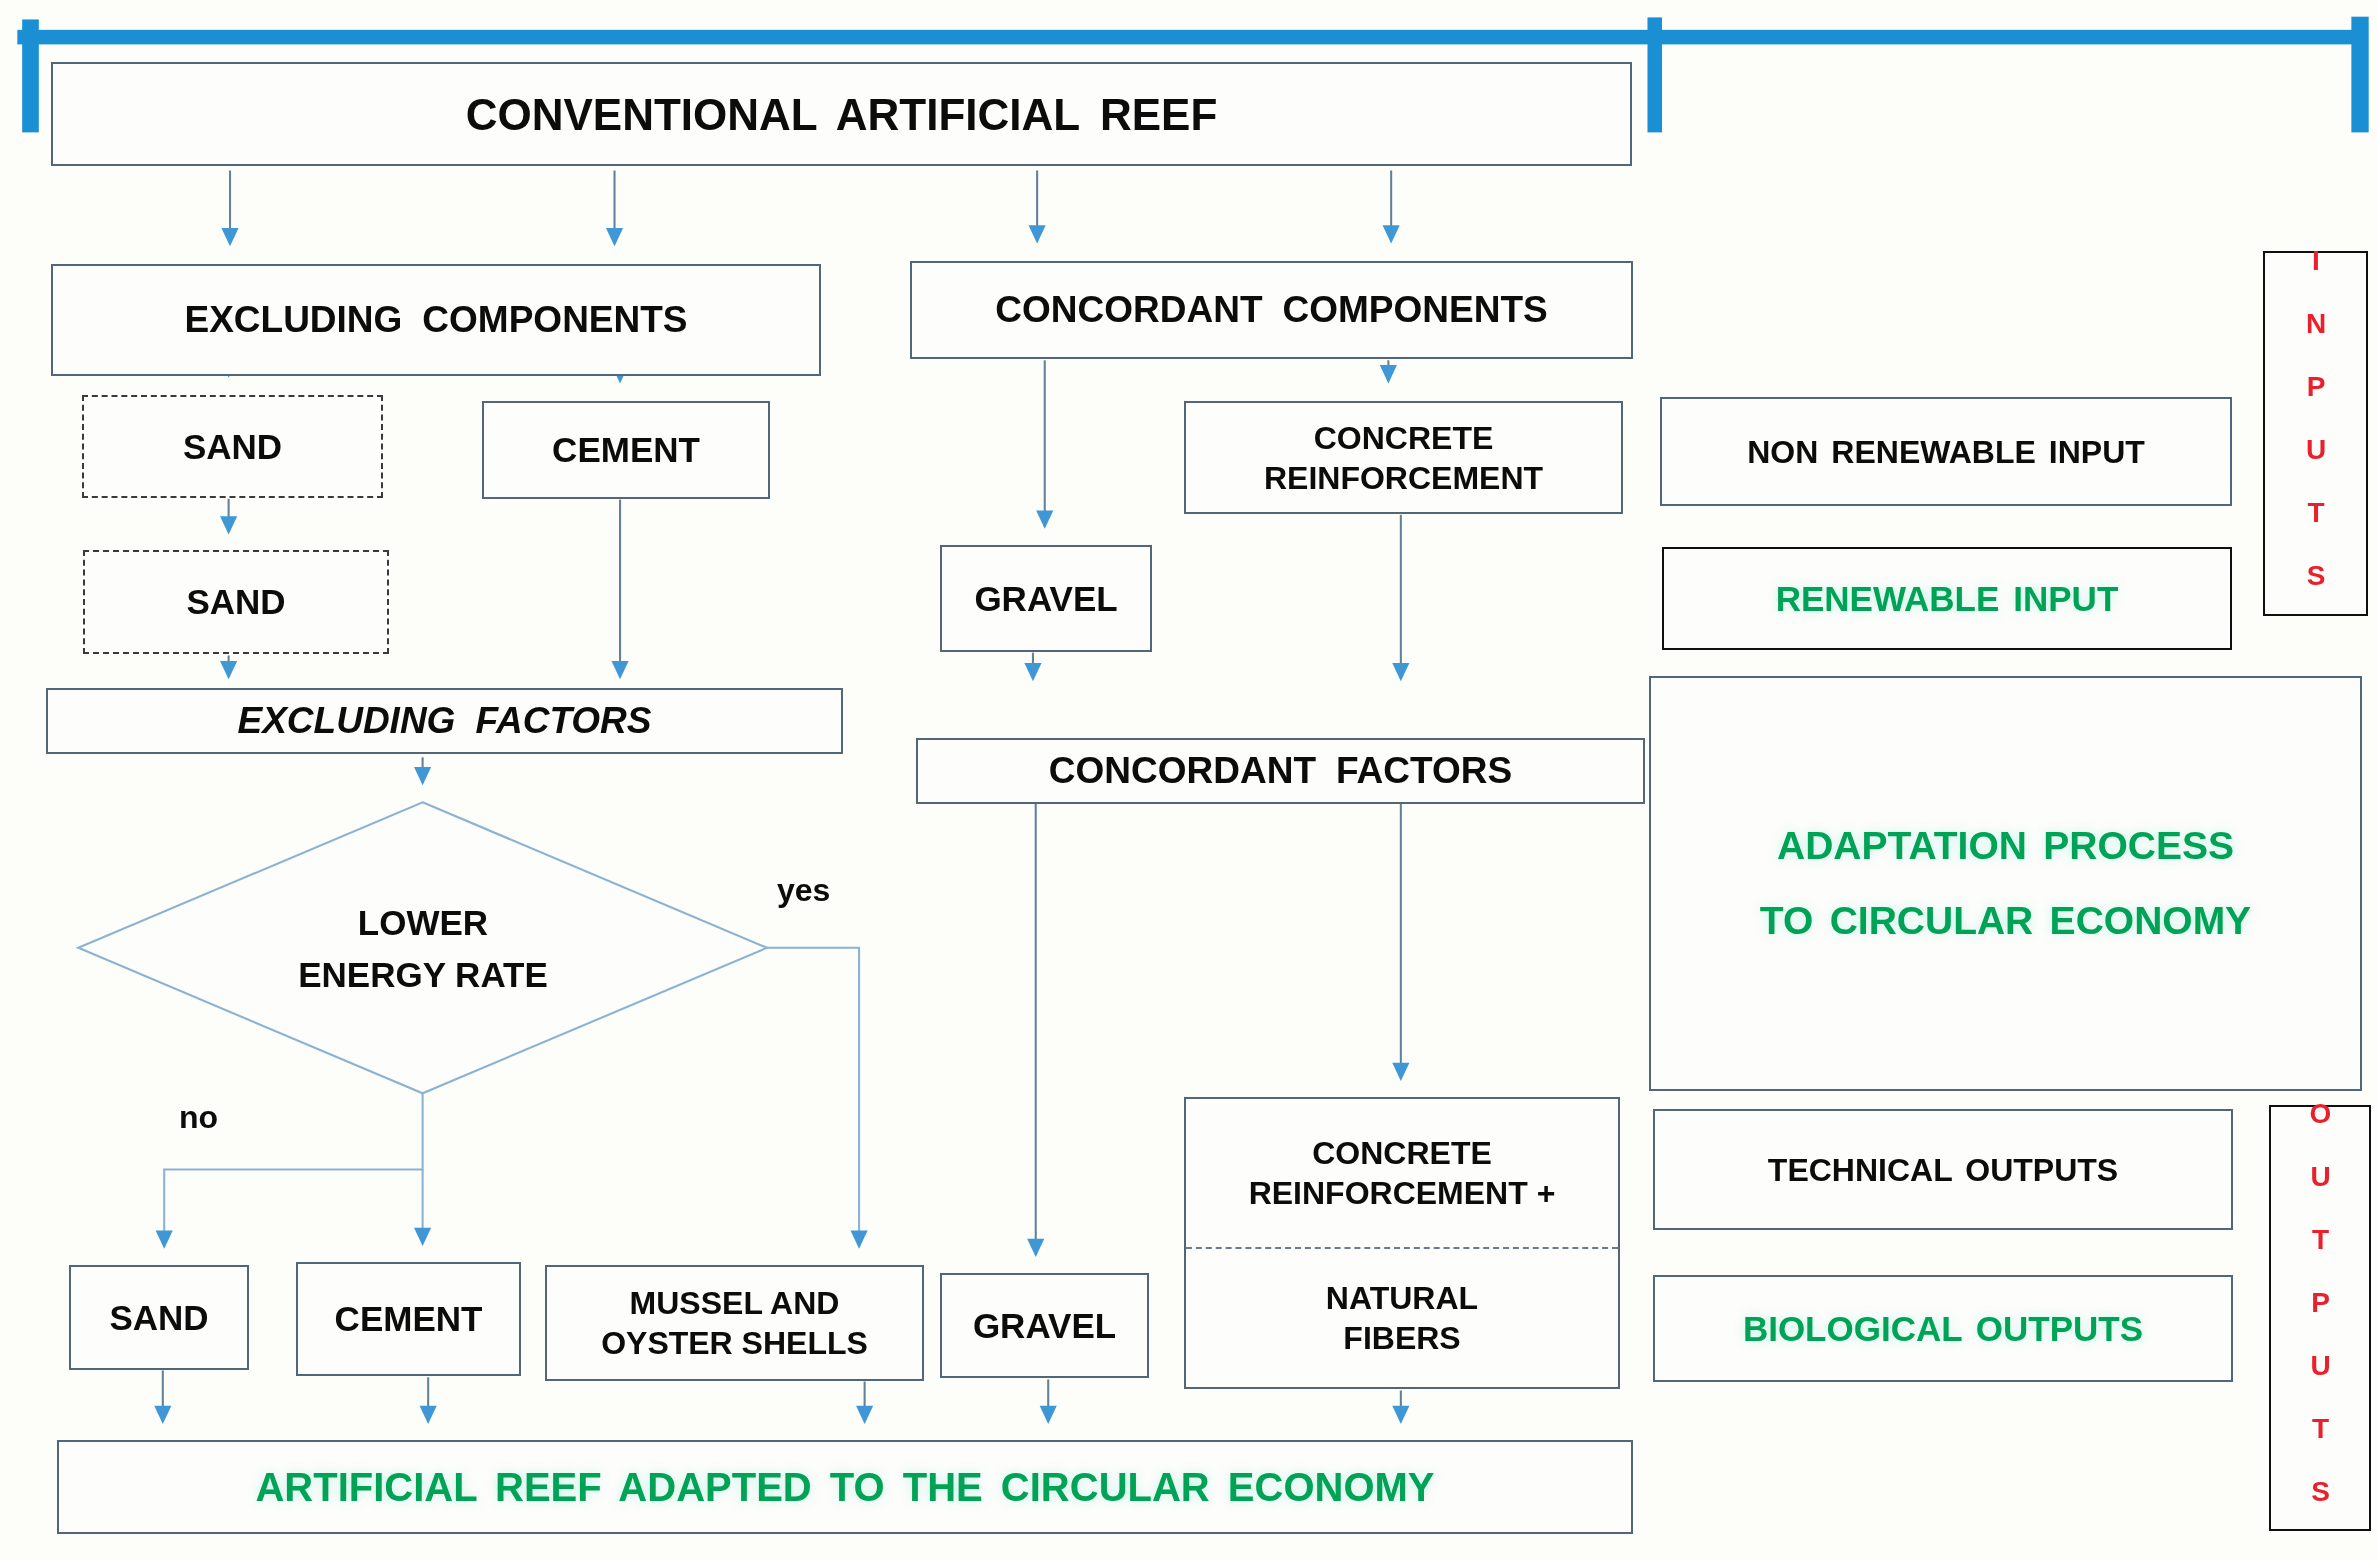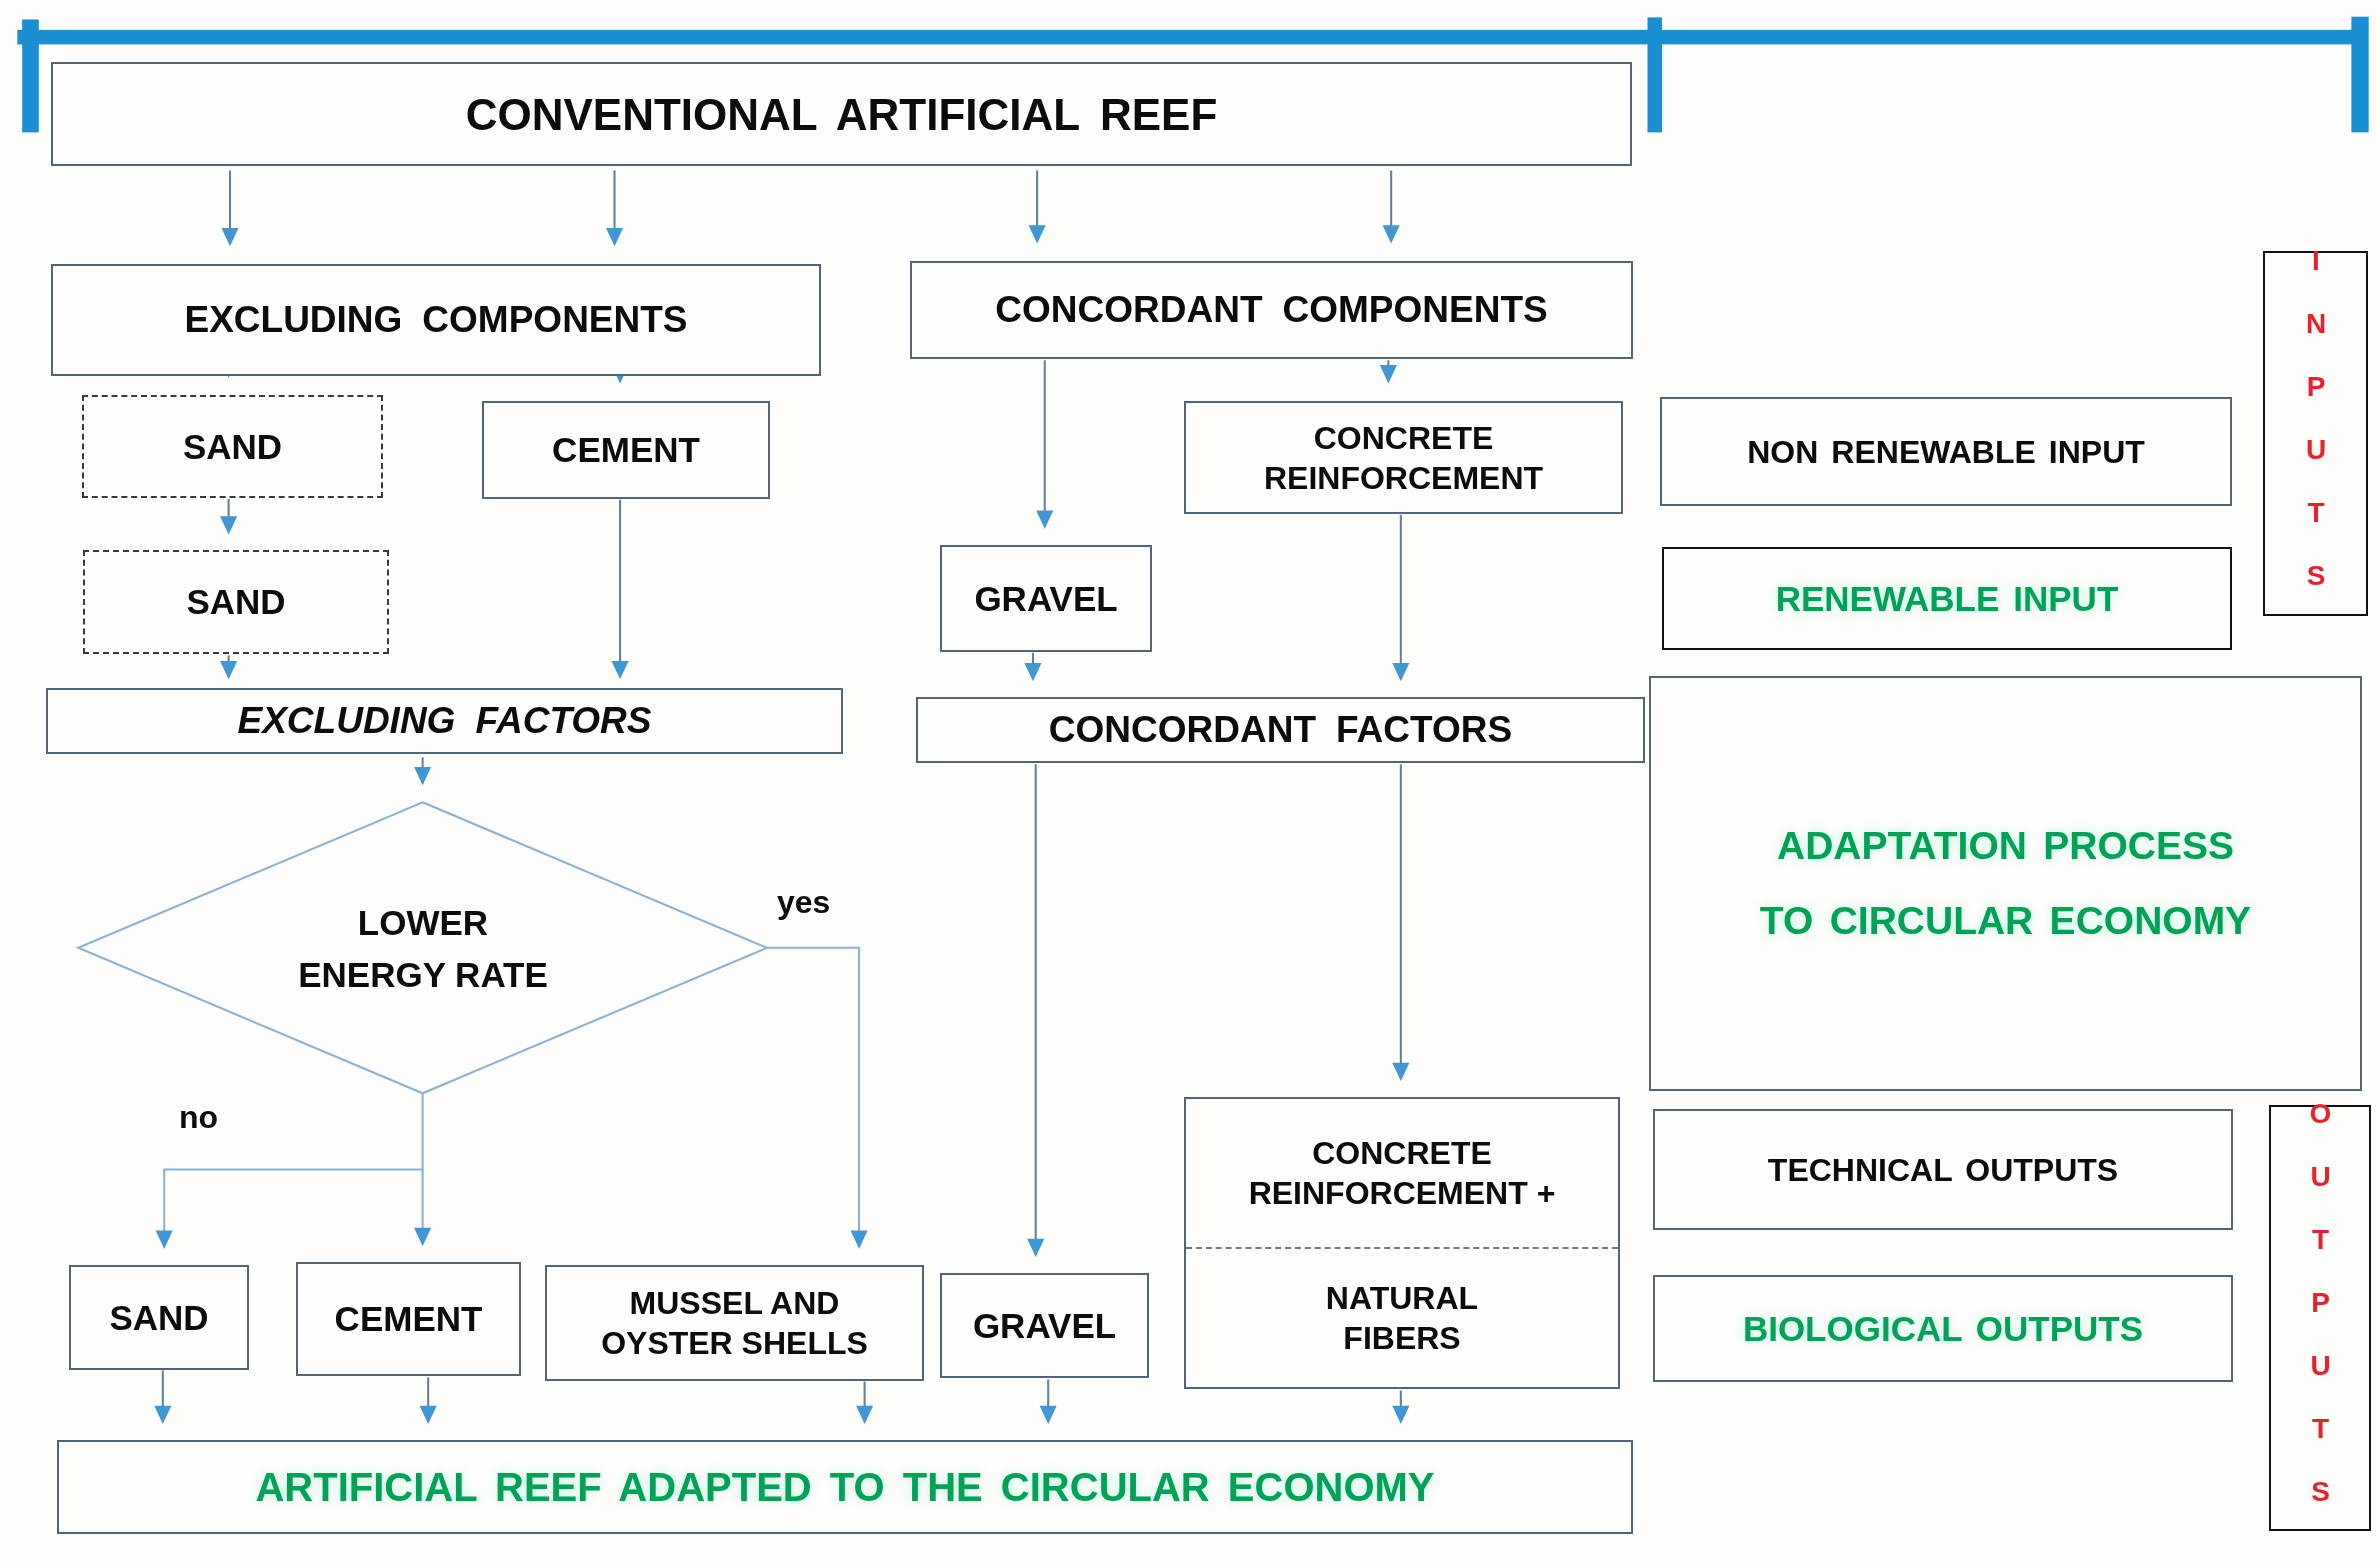--- a/index.html
+++ b/index.html
@@ -120,29 +120,29 @@
   </div>
 
   <div class="box f-node" style="left:940px;top:545px;width:212px;height:107px;">
     <span>GRAVEL</span>
   </div>
 
   <div class="box f-hdr" style="left:46px;top:688px;width:797px;height:66px;font-style:italic;">
     <span>EXCLUDING FACTORS</span>
   </div>
 
-  <div class="box f-hdr" style="left:916px;top:697px;width:729px;height:66px;">
+  <div class="box f-hdr" style="left:916px;top:738px;width:729px;height:66px;">
     <span>CONCORDANT FACTORS</span>
   </div>
 
   <div class="diamond-label" style="left:146px;top:859px;width:554px;height:180px;">
     <span>LOWER</span>
     <span>ENERGY RATE</span>
   </div>
-  <div class="freelabel f-yesno" style="left:777px;top:872px;margin-top:12px;">yes</div>
+  <div class="freelabel f-yesno" style="left:777px;top:872px;">yes</div>
   <div class="freelabel f-yesno" style="left:179px;top:1099px;">no</div>
 
   <div class="box f-mid" style="left:1184px;top:1097px;width:436px;height:292px;padding:0;">
     <div style="width:100%;height:52%;display:flex;flex-direction:column;align-items:center;justify-content:center;border-bottom:2.1px dashed #6a7c8a;box-sizing:border-box;">
       <span>CONCRETE</span>
       <span>REINFORCEMENT +</span>
     </div>
     <div style="width:100%;height:48%;display:flex;flex-direction:column;align-items:center;justify-content:center;">
       <span>NATURAL</span>
       <span>FIBERS</span>

